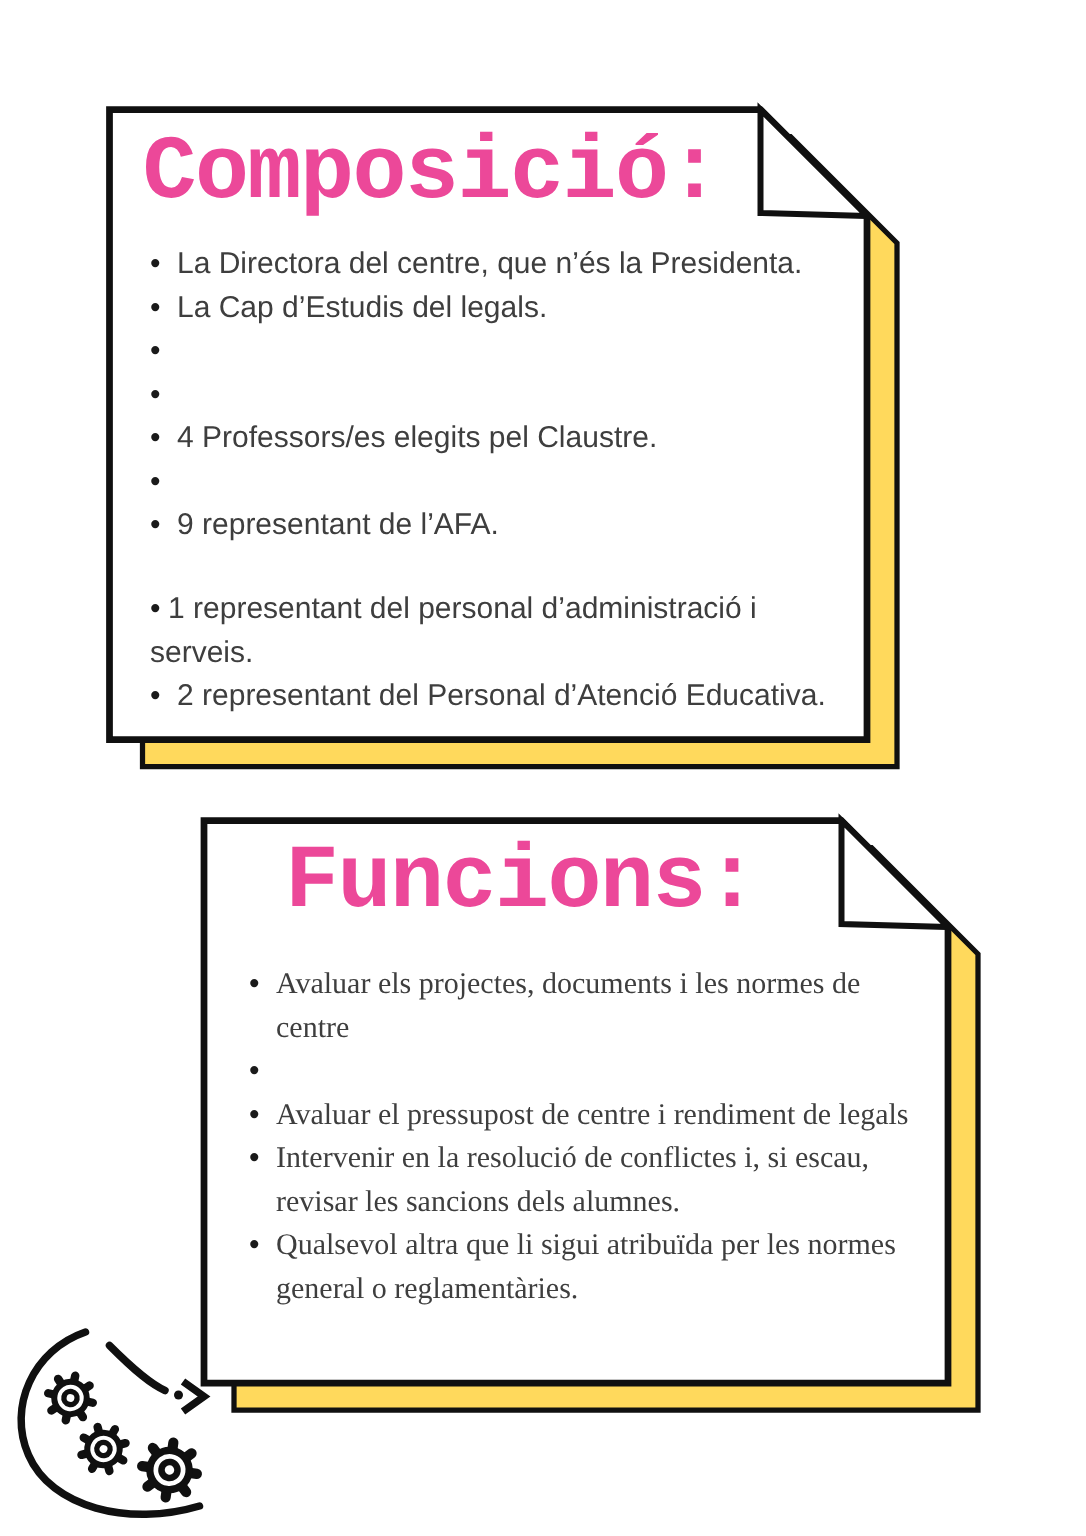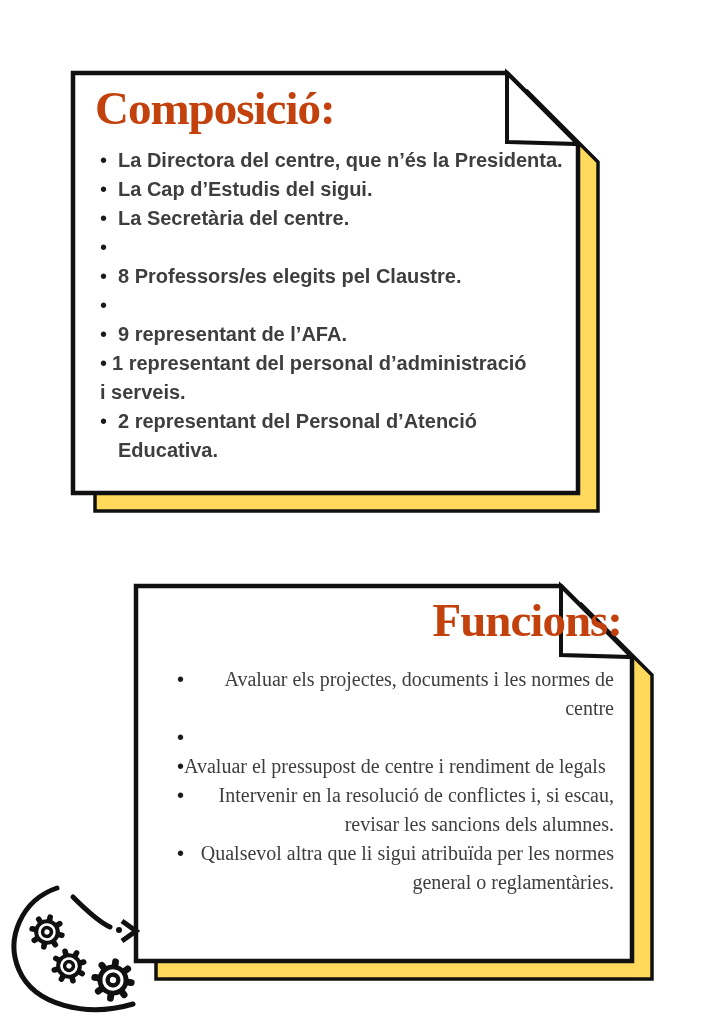--- a/index.html
+++ b/index.html
@@ -4,34 +4,34 @@
 <style>
   html,body{margin:0;padding:0;background:#ffffff;}
   .page{
     position:relative;width:724px;height:1024px;background:#ffffff;
     overflow:hidden;font-family:"Liberation Sans",sans-serif;
   }
   .card{position:absolute;}
   .card svg{position:absolute;left:0;top:0;overflow:visible;}
   .card-content{position:absolute;box-sizing:border-box;}
   .card-title{
-    font-family:Liberation Serif, serif;
-    font-weight:800;font-size:47px;line-height:1.18;
-    color:#c2410c;margin:0;letter-spacing:-1px;
+    font-family:Liberation Mono, monospace;
+    font-weight:800;font-size:60px;line-height:1.18;
+    color:#ec4899;margin:0;letter-spacing:-1px;
   }
   .note-list{list-style:none;margin:0;padding:0;color:#3e3e3e;}
   .note-list li{
     display:flex;font-size:20px;line-height:29px;color:#3e3e3e;
   }
   .note-list .bullet{flex:none;width:18px;color:#1a1a1a;}
   .note-list .txt{display:block;}
   
-  .card1 .note-list .txt{max-width:462px;font-weight:bold;}
+  .card1 .note-list .txt{max-width:462px;}
   .card2 .note-list .txt{max-width:430px;font-family:Liberation Serif, serif;}
-  .note-list li.no-hang{display:block;max-width:430px;}
+  .note-list li.no-hang{display:block;max-width:430px;margin-top:27px;}
   .note-list li.no-hang .bullet{display:inline;padding-right:5px;width:auto;}
   .note-list li.no-hang .txt{display:inline;max-width:none;}
   .card1 .card-content{left:2px;top:3px;width:505px;height:420px;padding:8px 12px 0 22px;}
   .card1 .note-list{margin-top:10px;padding-left:5px;}
   .card2 .card-content{left:3px;top:2px;width:496px;height:375px;padding:7px 10px 0 28px;}
   .card2 .card-title{margin-left:26px;}
   .card2 .note-list{margin-top:17px;padding-left:2px;}
   .decor{position:absolute;left:0;top:876px;width:152px;height:148px;}
 </style>
 </head>
@@ -47,50 +47,49 @@
     </svg>
     <div class="card-content">
       <h2 class="card-title">Composició:</h2>
       <ul class="note-list">
           <li>
             <span class="bullet">•</span>
             <span class="txt">La Directora del centre, que n’és la Presidenta.</span>
           </li>
           <li>
             <span class="bullet">•</span>
-            <span class="txt">La Cap d’Estudis del sigui.</span>
-          </li>
-          <li>
-            <span class="bullet">•</span>
-            <span class="txt">La Secretària del centre.</span>
+            <span class="txt">La Cap d’Estudis del legals.</span>
           </li>
           <li>
             <span class="bullet">•</span>
           </li>
           <li>
             <span class="bullet">•</span>
-            <span class="txt">8 Professors/es elegits pel Claustre.</span>
+          </li>
+          <li>
+            <span class="bullet">•</span>
+            <span class="txt">4 Professors/es elegits pel Claustre.</span>
           </li>
           <li>
             <span class="bullet">•</span>
           </li>
           <li>
             <span class="bullet">•</span>
             <span class="txt">9 representant de l’AFA.</span>
           </li>
           <li class="no-hang"><span class="bullet">•</span><span class="txt">1 representant del personal d’administració i serveis.</span></li>
           <li>
             <span class="bullet">•</span>
             <span class="txt">2 representant del Personal d’Atenció Educativa.</span>
           </li>
         </ul>
     </div>
   </div>
 
-  <div class="card card2" style="left:133px;top:584px;width:525px;height:400px;text-align:right;">
+  <div class="card card2" style="left:133px;top:545px;width:525px;height:400px;">
     <svg width="525" height="400" viewBox="0 0 525 400">
       <polygon points="23,20 448,20 519,91 519,395 23,395" fill="#ffd95c" stroke="#101010" stroke-width="3.5"></polygon>
       <polygon points="3,2 428,2 499,73 499,377 3,377" fill="#ffffff" stroke="#101010" stroke-width="4.5"></polygon>
       <polygon points="428,2 428,71 499,73" fill="#ffffff" stroke="#101010" stroke-width="4"></polygon>
     </svg>
     <div class="card-content">
       <h2 class="card-title">Funcions:</h2>
       <ul class="note-list">
           <li>
             <span class="bullet">•</span>

